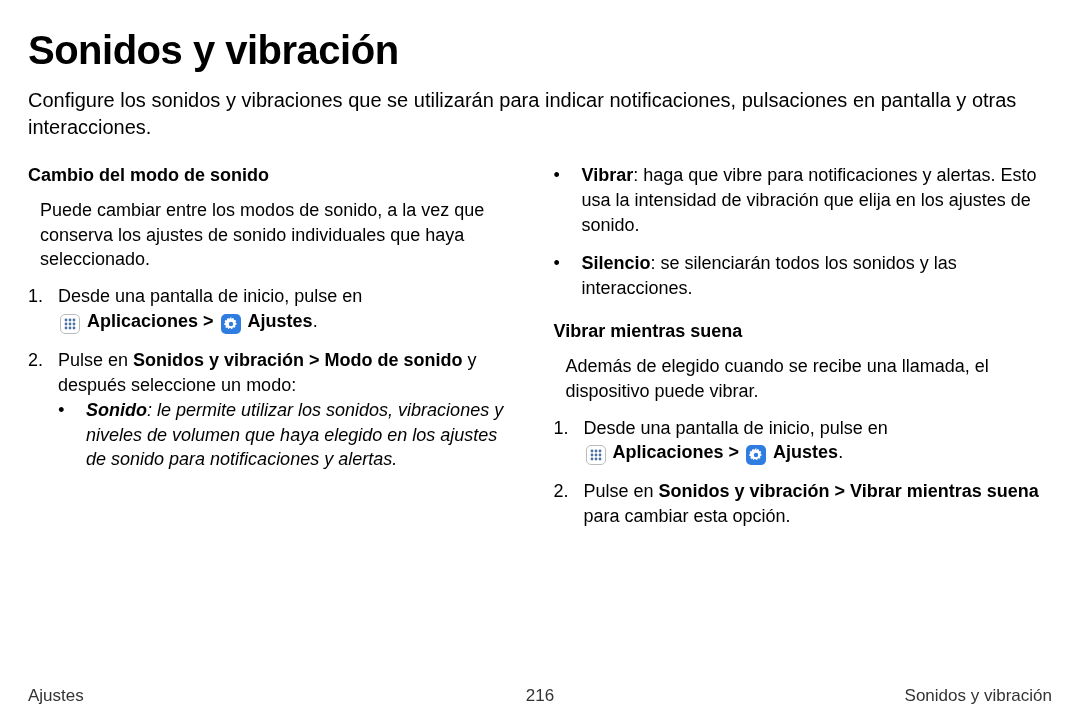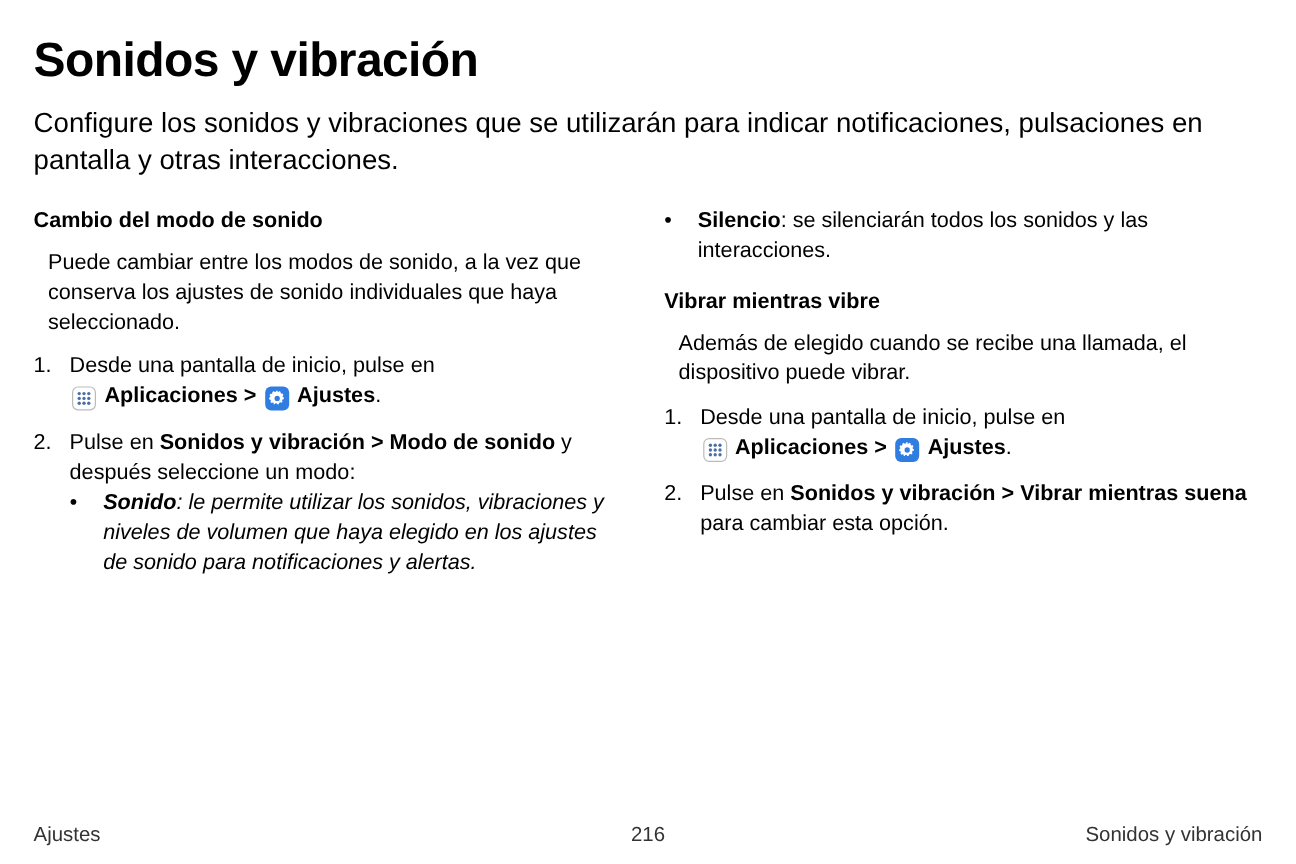--- a/index.html
+++ b/index.html
@@ -10,21 +10,21 @@
     height: 720px;
     padding: 28px 41px 20px 28px;
   }
   .title {
     font-size: 40px;
     font-weight: 700;
     letter-spacing: -0.5px;
     margin-bottom: 14px;
   }
   .intro {
-    font-size: 23px;
+    font-size: 20px;
     line-height: 1.35;
     margin-bottom: 22px;
     max-width: 1020px;
   }
   .columns {
     display: flex;
     gap: 40px;
   }
   .col {
     flex: 1 1 0;
@@ -142,26 +142,31 @@
             </ul>
           </div>
         </li>
       </ol>
     </div>
 
     <div class="col">
       <ul class="bullets">
         <li>
           <div class="body">
+            <span class="b">Vibrar</span><span>: haga que vibre para notificaciones y alertas. Esto usa la intensidad de vibración que elija en los ajustes de sonido.</span>
+          </div>
+        </li>
+        <li>
+          <div class="body">
             <span class="b">Silencio</span><span>: se silenciarán todos los sonidos y las interacciones.</span>
           </div>
         </li>
       </ul>
 
-      <h2 class="sub" style="margin-top:18px">Vibrar mientras vibre</h2>
+      <h2 class="sub" style="margin-top:18px">Vibrar mientras suena</h2>
       <p class="para">Además de elegido cuando se recibe una llamada, el dispositivo puede vibrar.</p>
 
       <ol>
         <li>
           <div class="body">
             <span>Desde una pantalla de inicio, pulse en </span><br>
             <span class="icon icon-apps">
               <svg viewBox="0 0 14 14">
                   <g fill="#4a6fa5">
                     <circle cx="3" cy="3" r="1.4"></circle>

